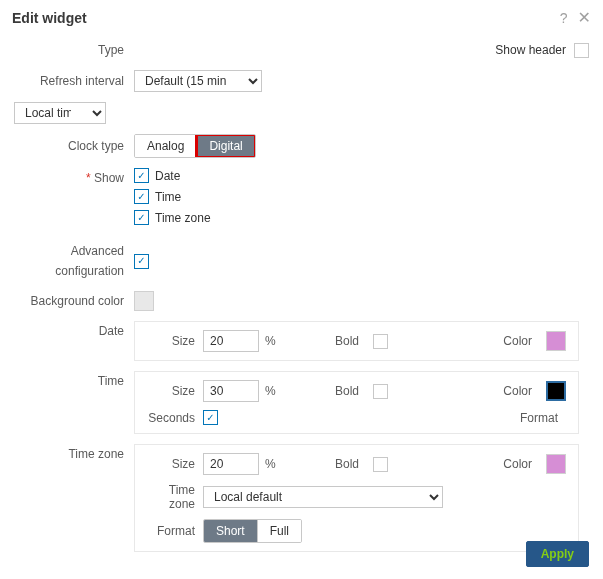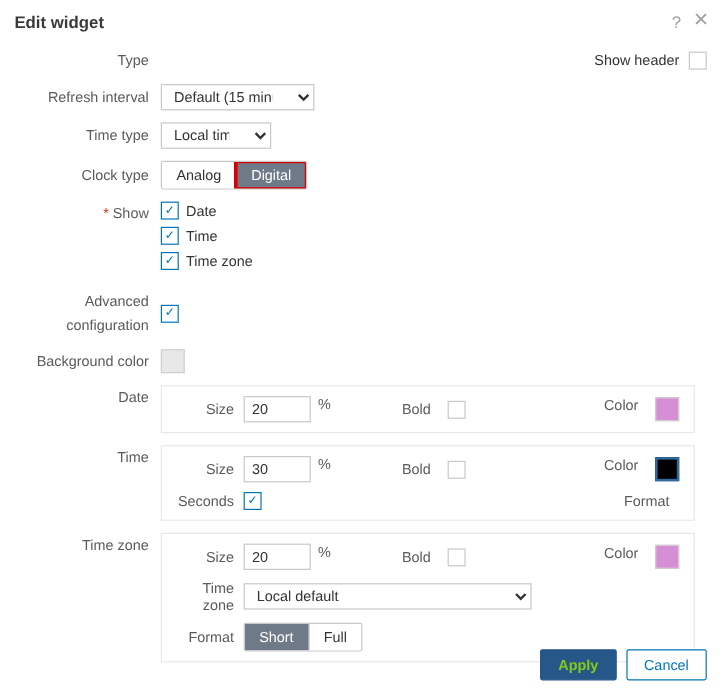--- a/index.html
+++ b/index.html
@@ -143,21 +143,21 @@
   .sub-row{display:flex;align-items:center;margin-bottom:8px;}
   .sub-row:last-child{margin-bottom:0;}
   .sub-label{
     width:56px;
     text-align:right;
     color:var(--muted);
     padding-right:8px;
     flex-shrink:0;
   }
   .sub-label.wide{width:56px;}
-  .sub-cell{display:flex;align-items:flex-start;gap:6px;}
+  .sub-cell{display:flex;align-items:center;gap:6px;}
   .col-size{width:120px;}
   .col-bold{width:95px;justify-content:flex-start;}
   .col-color{flex:1;justify-content:flex-end;}
   .sub-cell .mini-label{color:var(--muted);padding-right:8px;text-align:right;width:44px;}
   .col-color .mini-label{width:40px;}
   .percent{color:var(--muted);}
 
   
   .footer{
     position:absolute;
@@ -207,21 +207,20 @@
   <div class="row">
     <div class="label">Refresh interval</div>
     <div class="field">
       <select class="w-refresh">
         <option>Default (15 minutes)</option>
       </select>
     </div>
   </div>
 
   <div class="row">
-    <div class="label">Time type</div>
     <div class="field">
       <select class="w-timetype">
         <option>Local time</option>
       </select>
     </div>
   </div>
 
   <div class="row">
     <div class="label">Clock type</div>
     <div class="field">
@@ -350,14 +349,13 @@
           </div>
         </div>
       </div>
     </div>
   </div>
 
 </div>
 
 <div class="footer">
   <div class="btn primary">Apply</div>
-  <div class="btn">Cancel</div>
 </div>
 
 </body></html>

